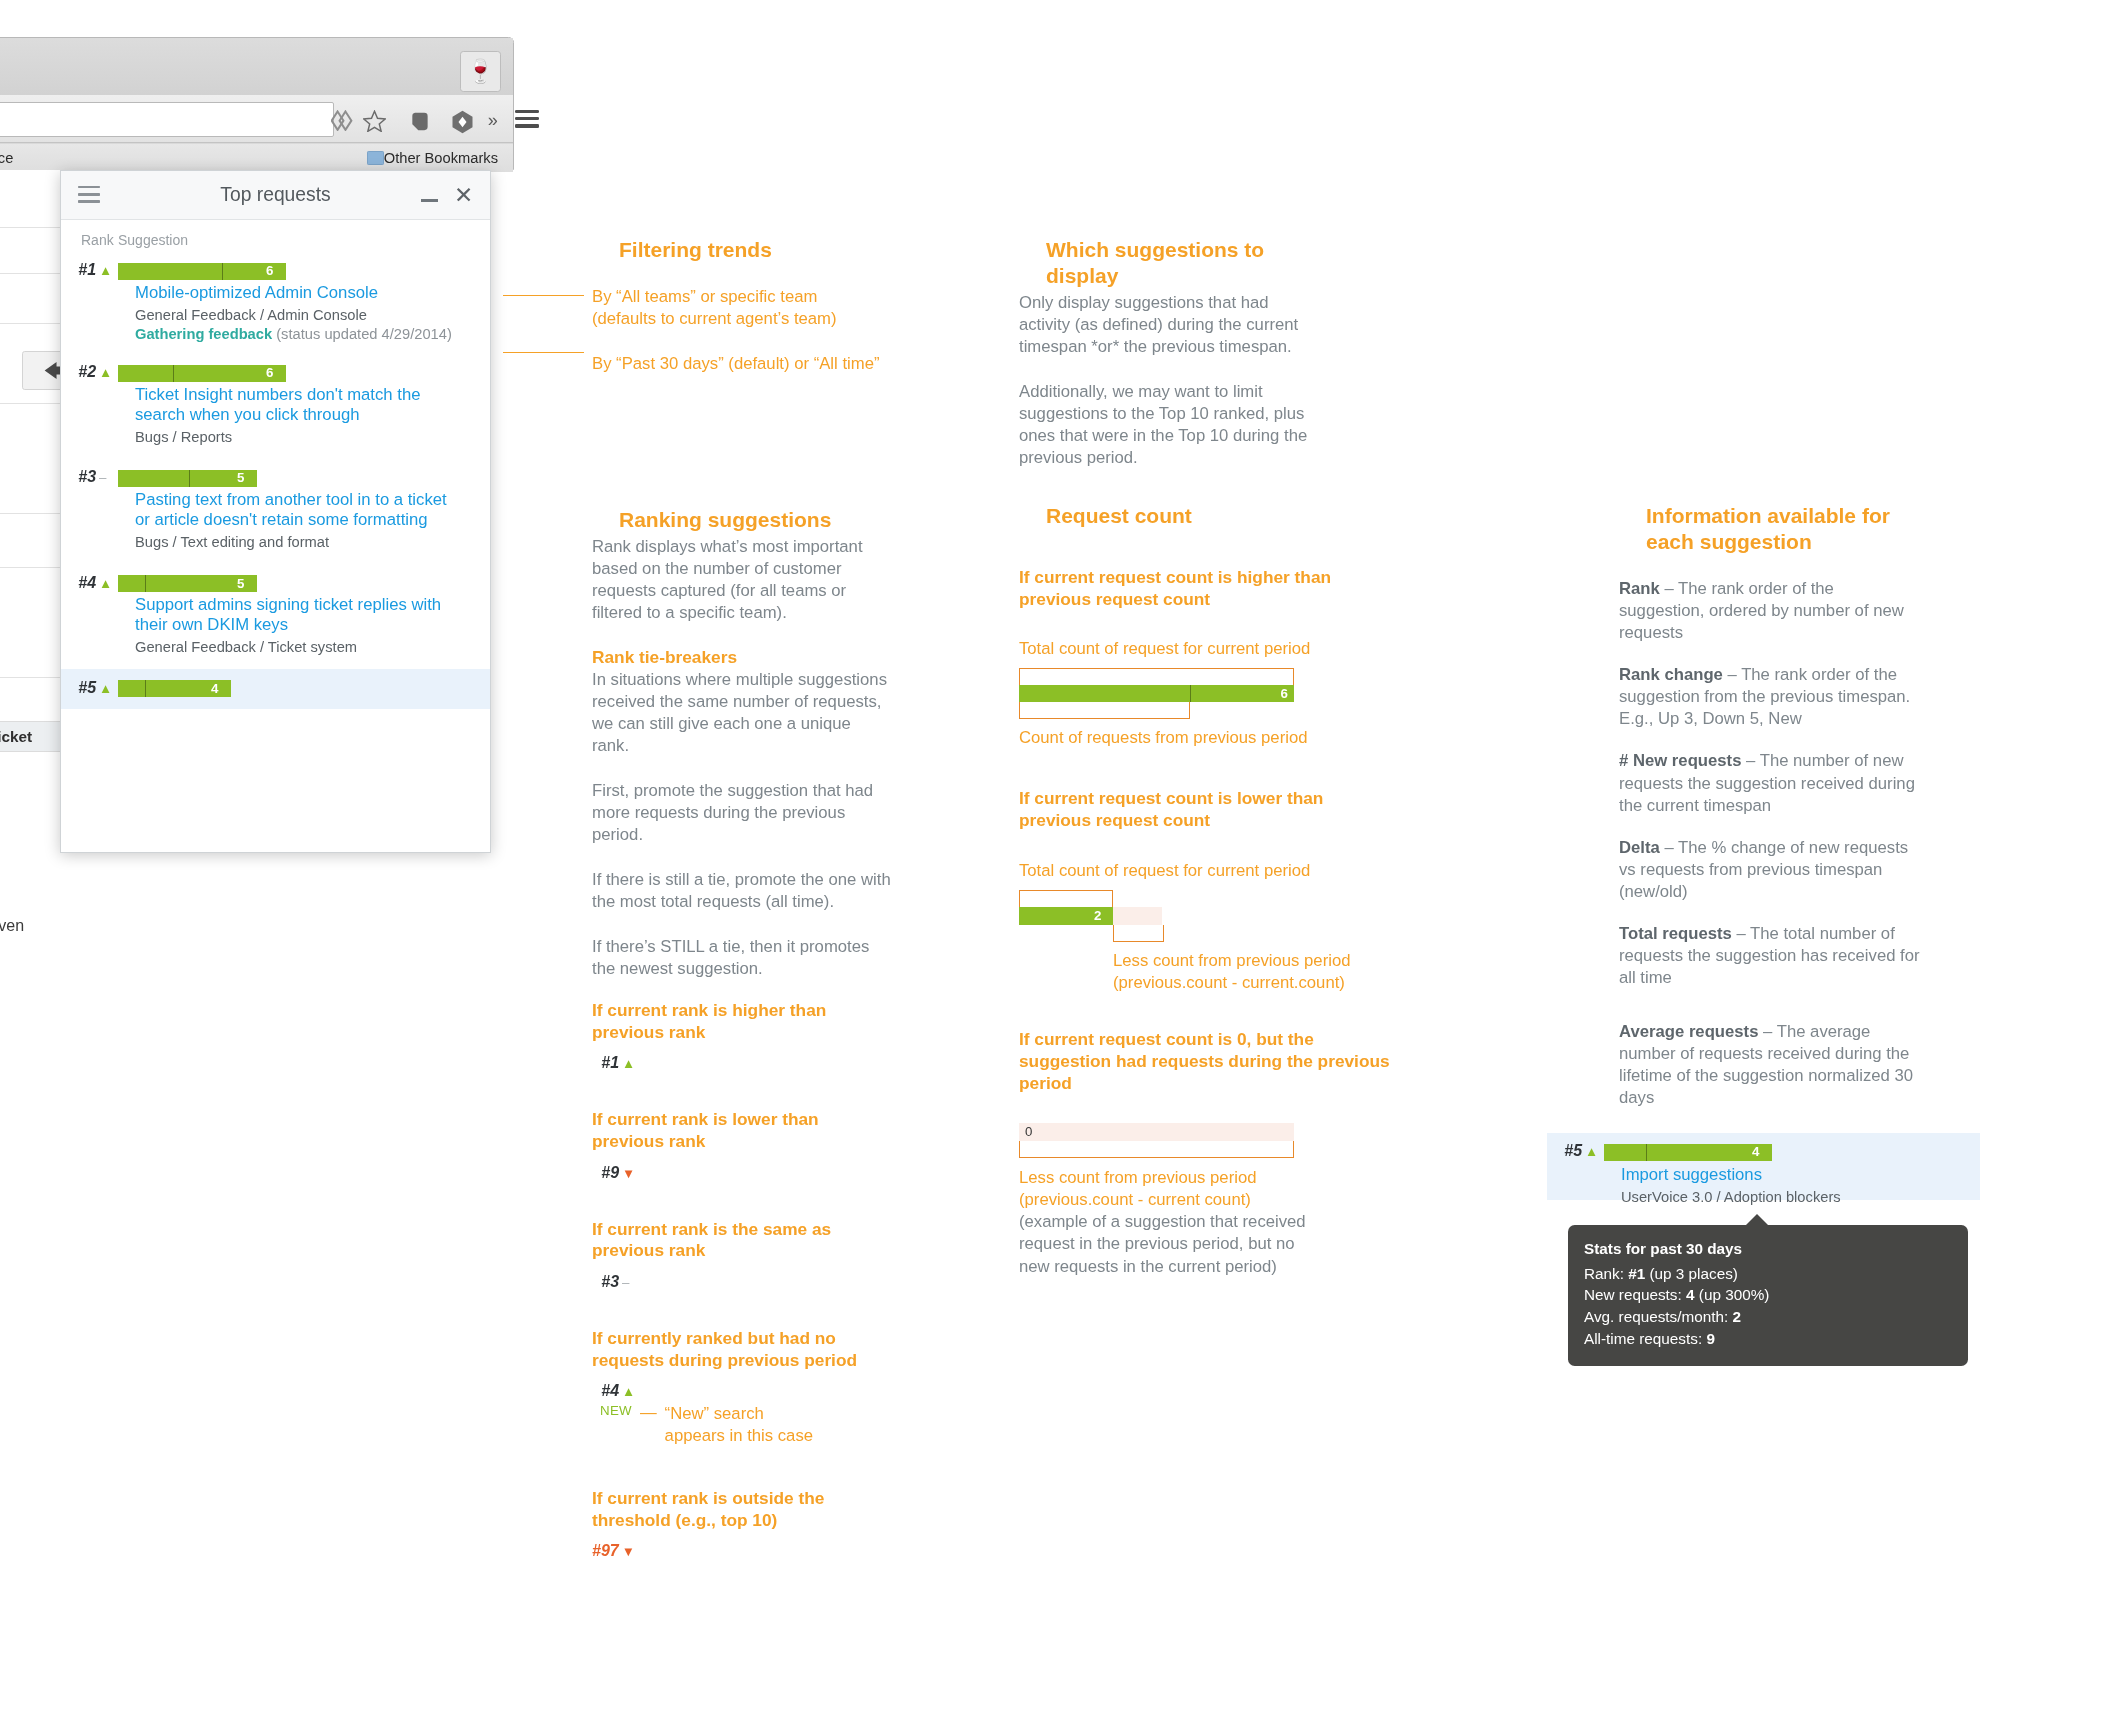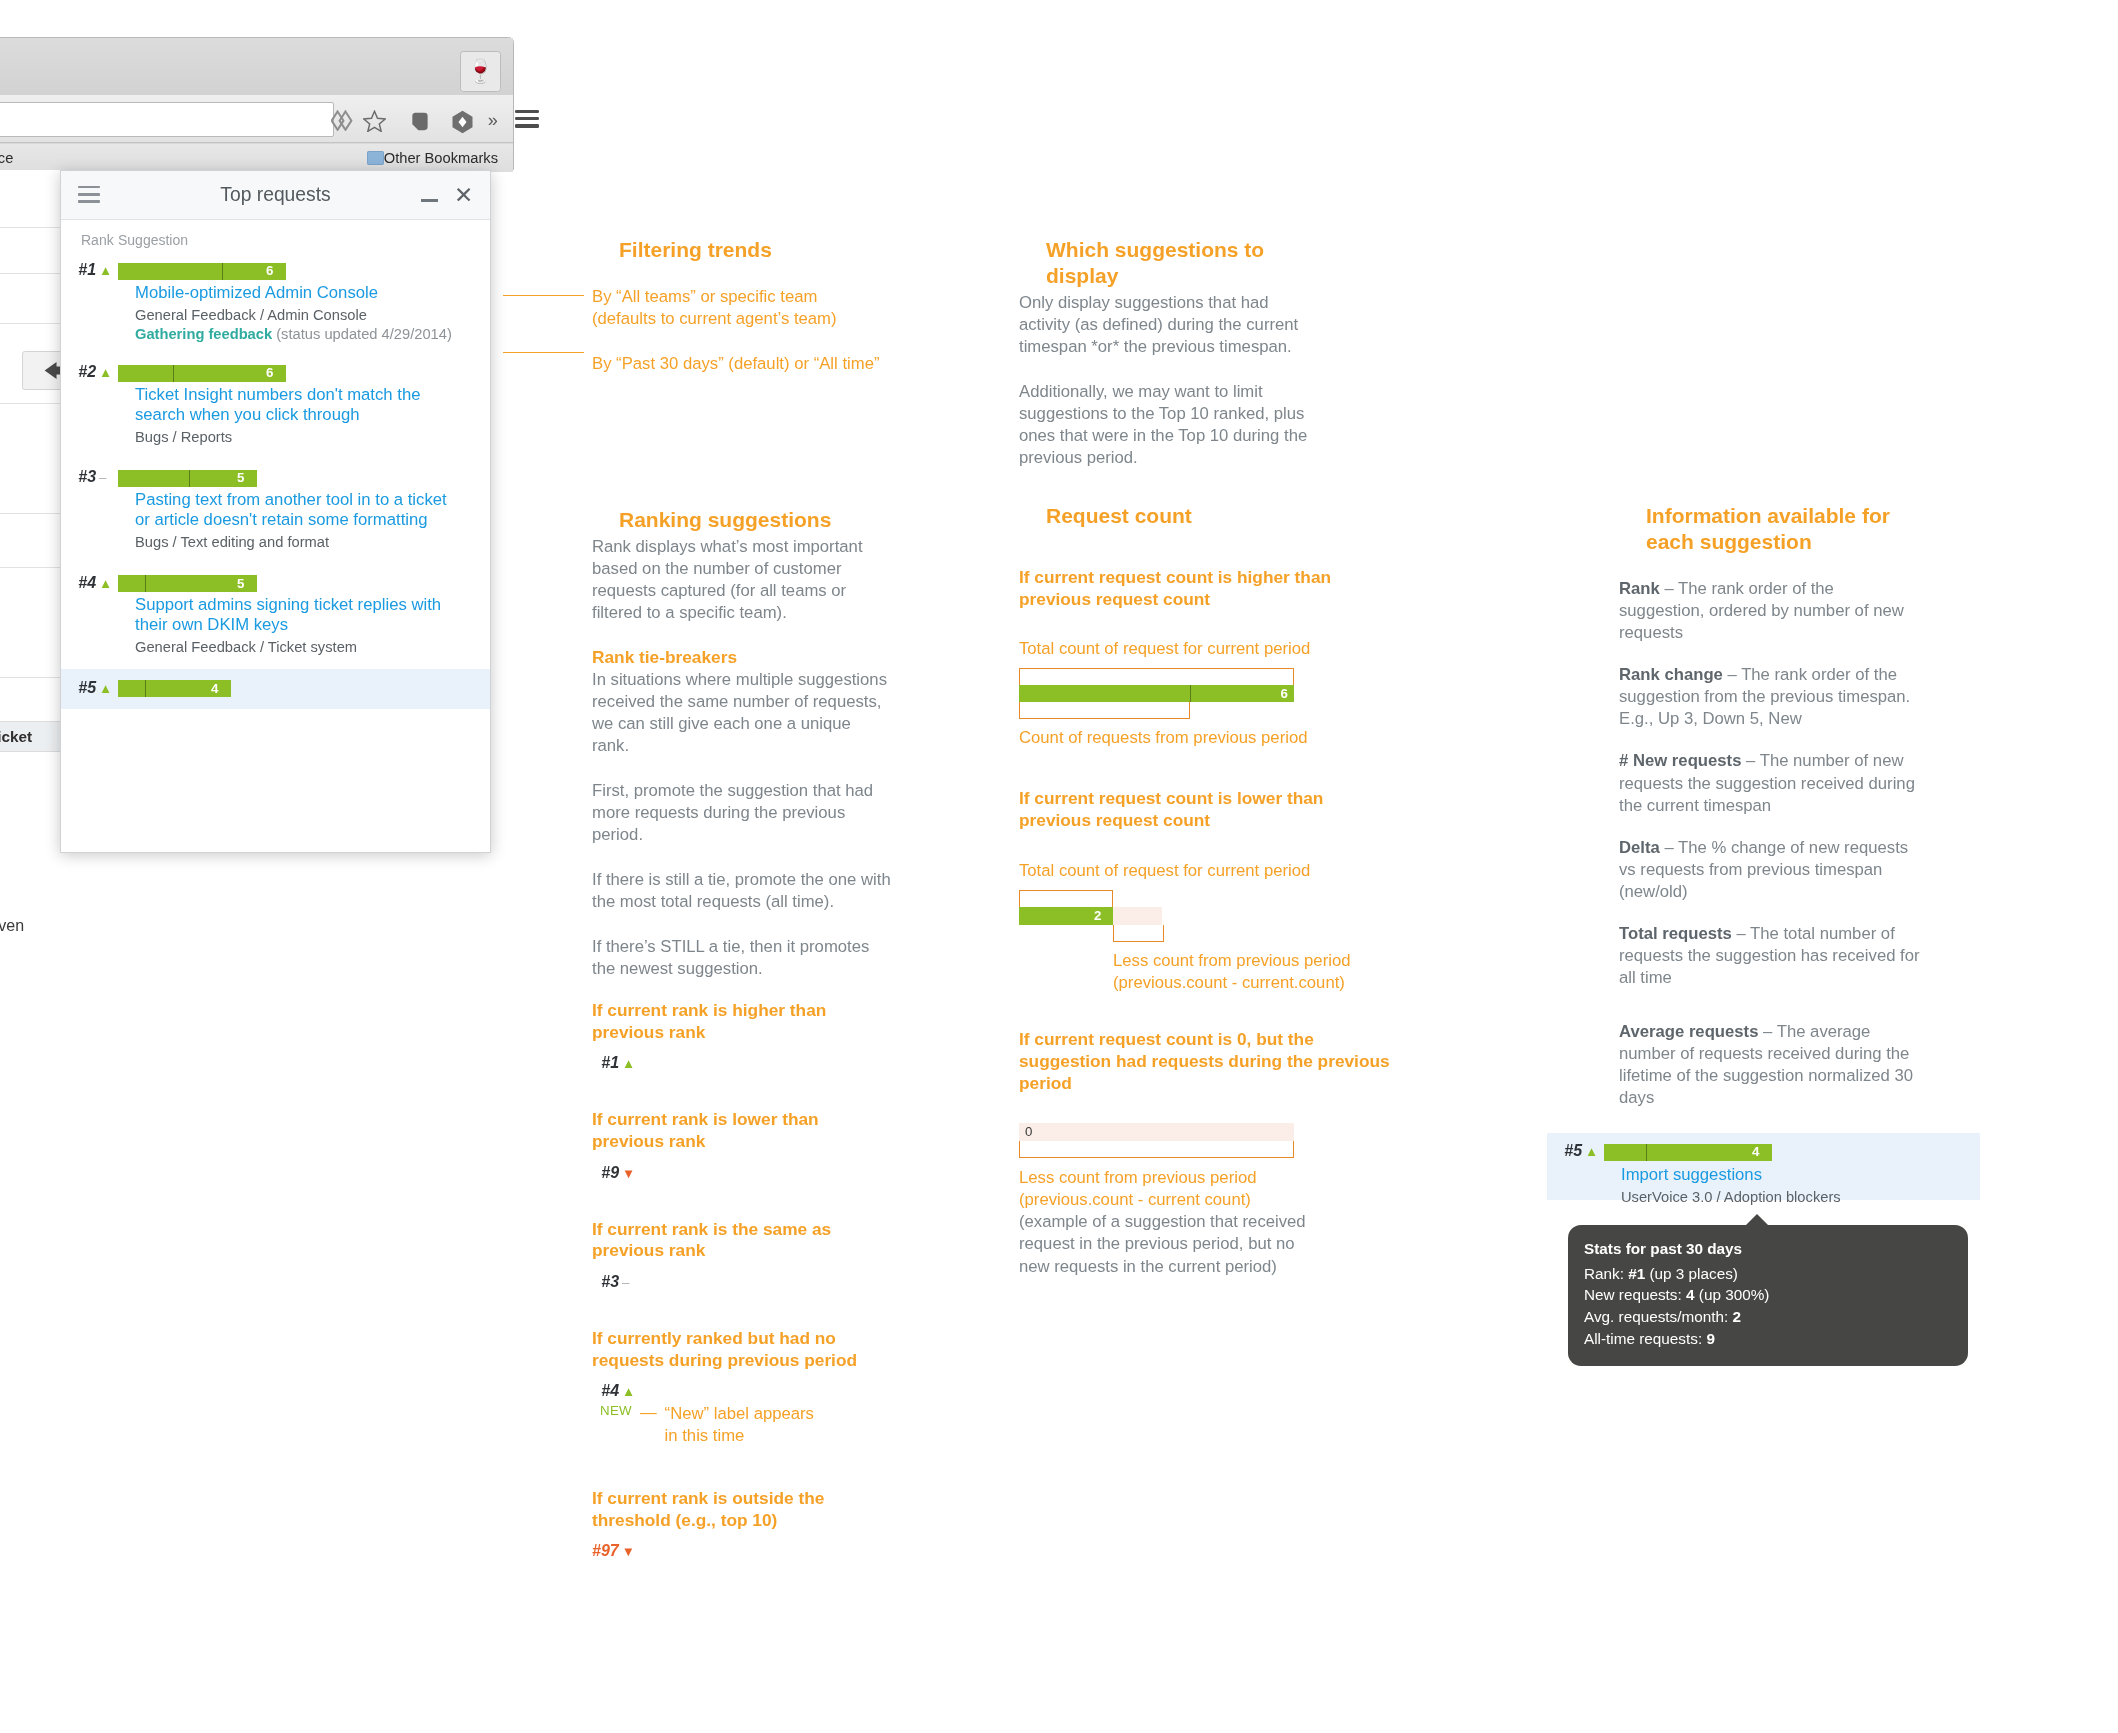--- a/index.html
+++ b/index.html
@@ -384,21 +384,21 @@
       <div style="height:10.7px;"></div>
       <div style="margin-left:9.3px;"><span class="mini-rank">#3</span> <span class="arrow-same">–</span></div>
     </div>
     <div style="margin-bottom: 41px;">
       <div class="ann-sub">If currently ranked but had no requests during previous period</div>
       <div style="height:10.7px;"></div>
       <div style="margin-left:9.3px;"><span class="mini-rank">#4</span> <span class="arrow-up">▲</span></div>
       <div style="display:flex;align-items:flex-start;margin-top:2.7px;margin-left:8px;">
         <span class="new-badge" style="margin-top:0;">NEW</span>
         <span style="color:#f5a127;font-size:16.7px;margin:0 8px;">—</span>
-        <span class="ann-orange" style="width:163px;display:inline-block;">“New” label appears in this time</span>
+        <span class="ann-orange" style="width:163px;display:inline-block;">“New” search appears in this case</span>
       </div>
     </div>
     <div style="margin-bottom: 37px;">
       <div class="ann-sub">If current rank is outside the threshold (e.g., top 10)</div>
       <div style="height:10.7px;"></div>
       <div style="margin-left:0;"><span class="mini-rank out">#97</span> <span class="arrow-down">▼</span></div>
     </div>
   </div>
 
 <div class="col" style="left:1019px; top:237px; width:293px;">
@@ -481,21 +481,21 @@
       <div class="bar-green" style="width:168px;"></div>
       <div class="bar-divider" style="left:42px;"></div>
       <div class="bar-count" style="left:148px;">4</div>
     </div>
   </div>
   <div class="sug-body" style="margin-top:4px;">
     <div class="sug-title">Import suggestions</div>
     <div class="sug-cat">UserVoice 3.0 / Adoption blockers</div>
   </div>
 </div>
-<div class="tooltip" id="tooltip-example" style="left:1568px; top:1225px; width:400px;border-radius:13px;">
+<div class="tooltip" id="tooltip-example" style="left:1568px; top:1225px; width:400px;">
   <div class="tt-arrow" style="left:177px;"></div>
   <div class="tt-title">Stats for past 30 days</div>
   <div id="tooltip-example-lines">
       <div>Rank: <b>#1</b> (up 3 places)</div>
       <div>New requests: <b>4</b> (up 300%)</div>
       <div>Avg. requests/month: <b>2</b></div>
       <div>All-time requests: <b>9</b></div>
     </div>
 </div>
 

